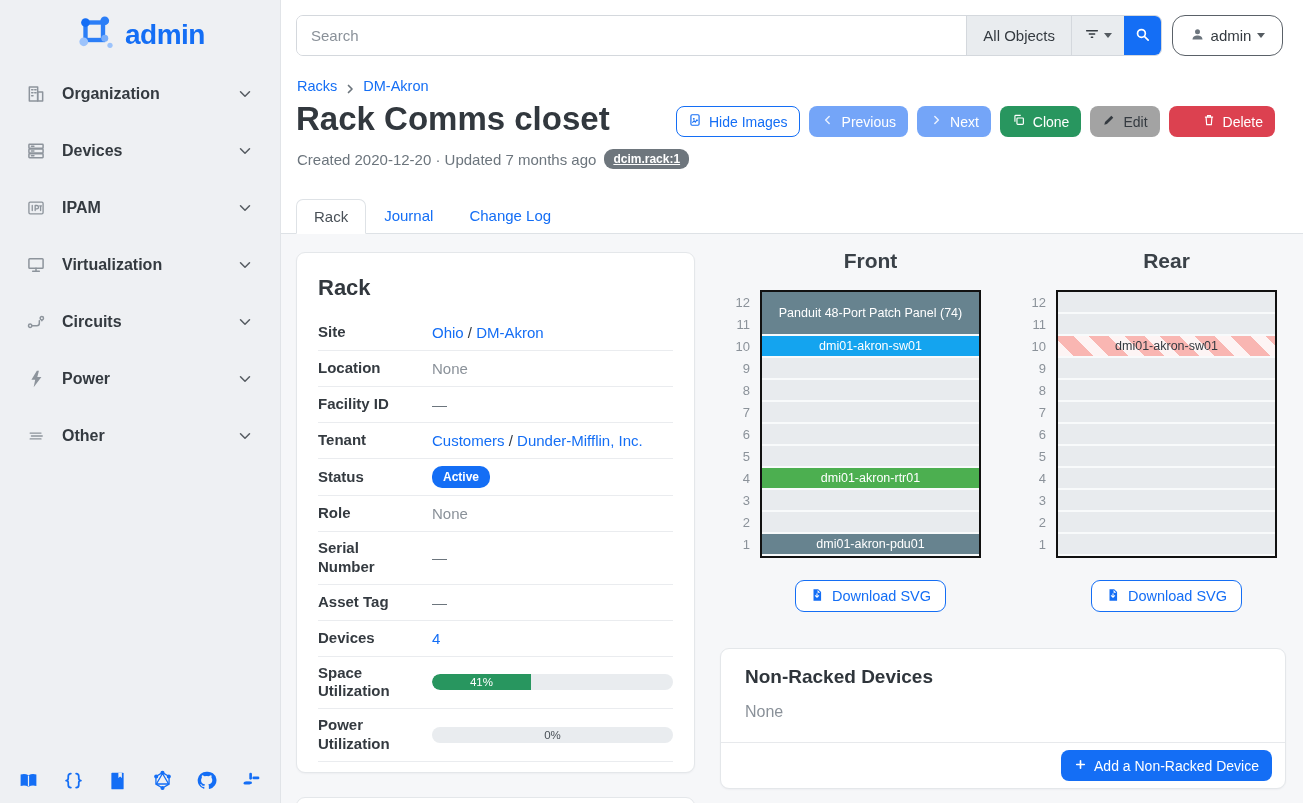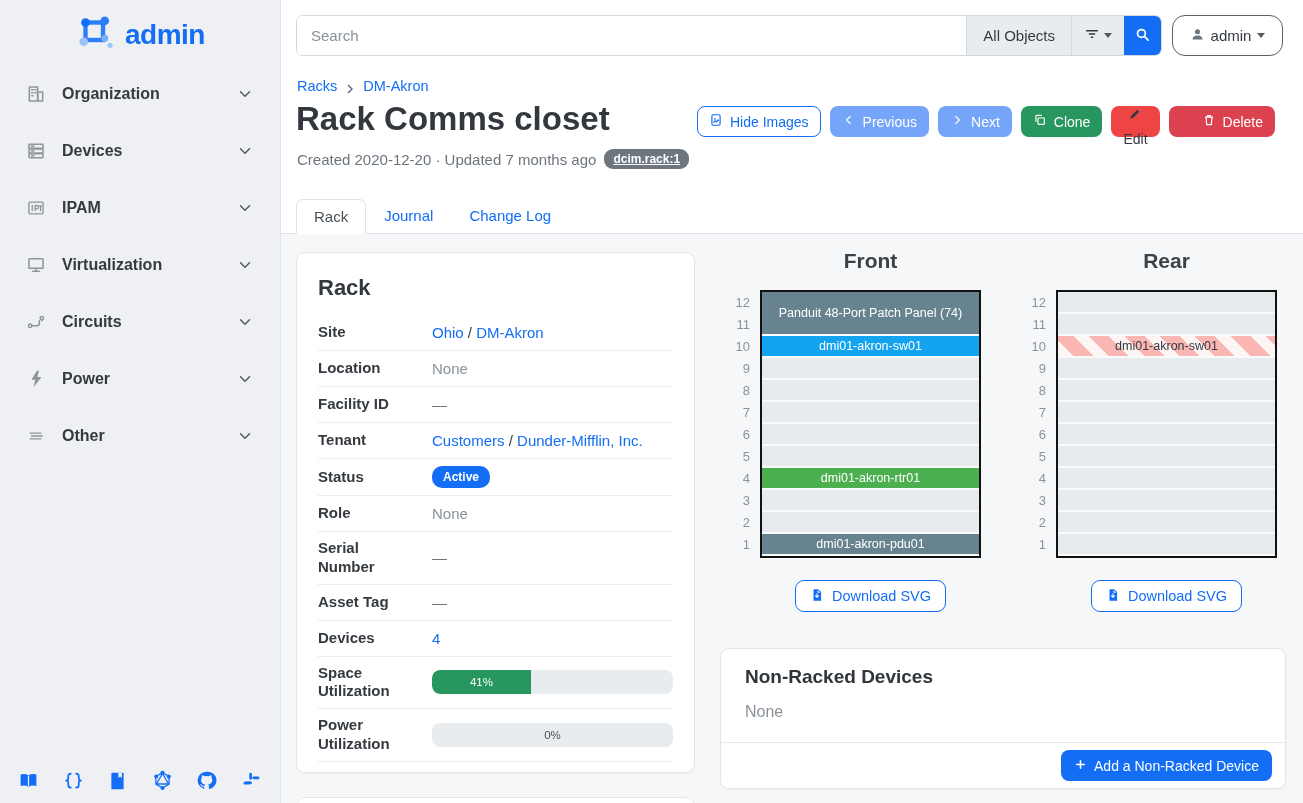--- a/index.html
+++ b/index.html
@@ -40,42 +40,42 @@
   .page-title { position:absolute; left:296px; top:100px; font-size:33px; font-weight:700; color:#32383e; }
   .meta-row { position:absolute; left:297px; top:149px; display:flex; align-items:center; gap:8px; font-size:15px; color:#6c757d; }
   .obj-badge { background:#6e767d; color:#fff; font-size:12px; font-weight:700; padding:3px 9px; border-radius:9px;text-decoration:underline; }
 
   .actions { position:absolute; top:106px; right:28px; display:flex; gap:9px;margin-left:48px; }
   .btn { display:flex; align-items:center; gap:7px; height:31px; padding:0 11px; border-radius:8px; font-size:14px; border:1px solid transparent; cursor:pointer; font-family:"Liberation Sans",sans-serif; white-space:nowrap; }
   .btn svg { width:14px; height:14px; }
   .btn-outline-primary { background:#fff; color:#146ef5; border-color:#146ef5; }
   .btn-soft-primary { background:#74a5f8; color:#fff; }
   .btn-success { background:#28965f; color:#fff; }
-  .btn-warning { background:#ef4444; color:#343a40;flex-direction:column; }
+  .btn-warning { background:#a3a3a3; color:#343a40; }
   .btn-danger { background:#dc4150; color:#fff;padding-left:32px; }
 
   
   .tabstrip { position:absolute; left:281px; right:0; top:197px; height:37px; border-bottom:1px solid #dee2e6; display:flex; align-items:flex-end; padding-left:15px; }
   .tab { padding:8px 17px; font-size:15px; color:#146ef5; cursor:pointer; border:1px solid transparent; border-radius:7px 7px 0 0; }
   .tab.active { background:#fff; color:#495057; border-color:#dee2e6; border-bottom-color:#fff; margin-bottom:-1px; }
 
   
   .content { position:absolute; left:281px; right:0; top:234px; bottom:0; background:#f6f7f9; overflow:hidden; }
   .card { position:absolute; background:#fff; border:1px solid #e4e7ea; border-radius:9px; box-shadow:0 1px 2px rgba(20,30,40,.04); }
   .rack-card { left:15px; top:18px; width:399px; height:521px; padding:22px 21px; }
   .card-title { font-size:22px; font-weight:700; color:#32383e; margin-bottom:14px; }
   .drow { display:flex; align-items:center; min-height:36px; padding:7px 0; border-bottom:1px solid #eaecef; }
   .dlabel { width:96px; flex:0 0 96px; font-size:15px; font-weight:700; color:#343a40; line-height:1.25; }
   .dval { flex:1; font-size:15px; color:#343a40; padding-left:18px; }
   .dval .link { color:#146ef5; cursor:pointer; }
   .dval .sep { color:#343a40; }
   .dval.muted { color:#8a9199; }
   .dval.dash { color:#6c757d; }
   .pill { display:inline-block; background:#146ef5; color:#fff; font-size:12px; font-weight:700; padding:4px 11px; border-radius:10px; }
-  .progress { position:relative; height:24px; background:#e9ecef; border-radius:8px; overflow:hidden; }
+  .progress { position:relative; height:16px; background:#e9ecef; border-radius:8px; overflow:hidden; }
   .progress .fill { position:absolute; left:0; top:0; bottom:0; display:flex; align-items:center; justify-content:center; color:#fff; font-size:11.5px; border-radius:8px 0 0 8px; }
   .progress .zero-label { position:absolute; inset:0; display:flex; align-items:center; justify-content:center; color:#495057; font-size:11.5px; }
 
   .stub-card { left:15px; top:563px; width:399px; height:40px; }
 
   
   .elev { position:absolute; top:12px; width:221px; }
   .elev-front { left:479px; }
   .elev-rear { left:775px; }
   .elev-title { text-align:center; font-size:21px; font-weight:700; color:#3a4148; height:34px; line-height:30px; margin-bottom:10px; }

